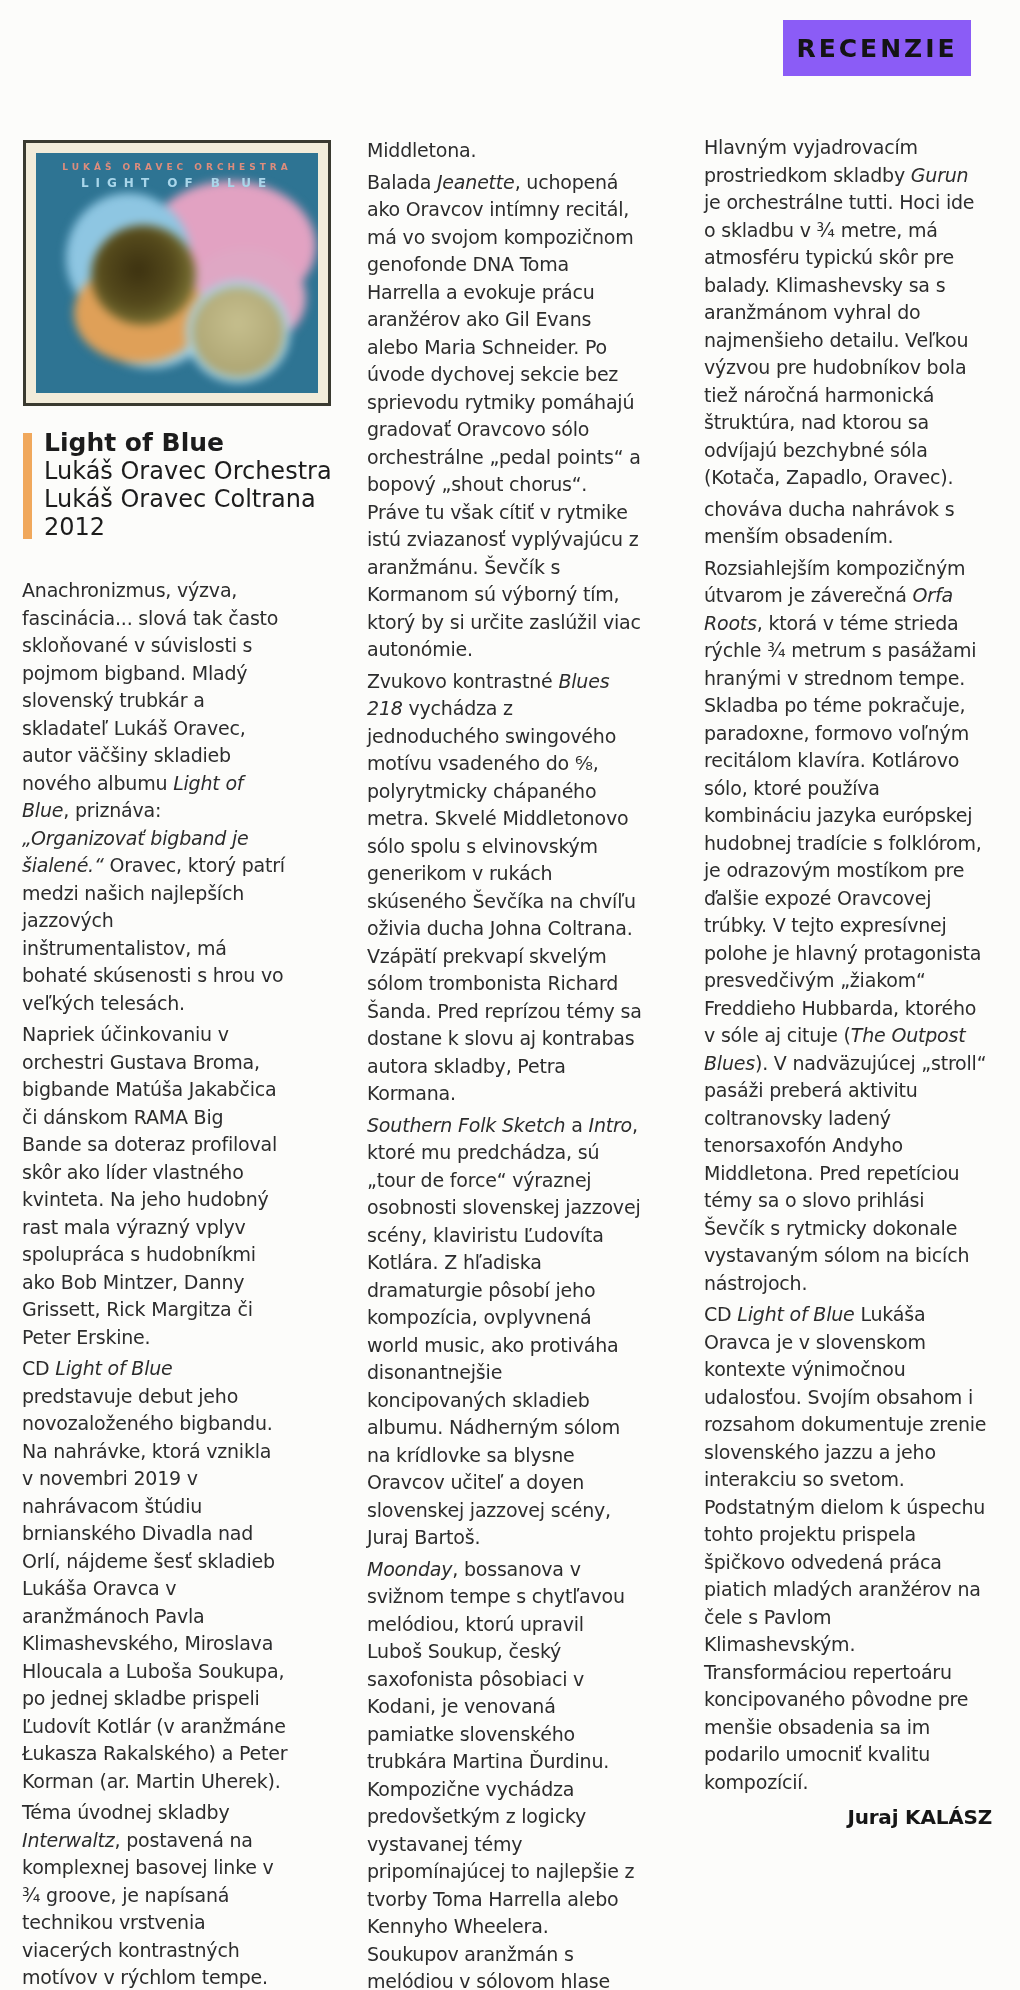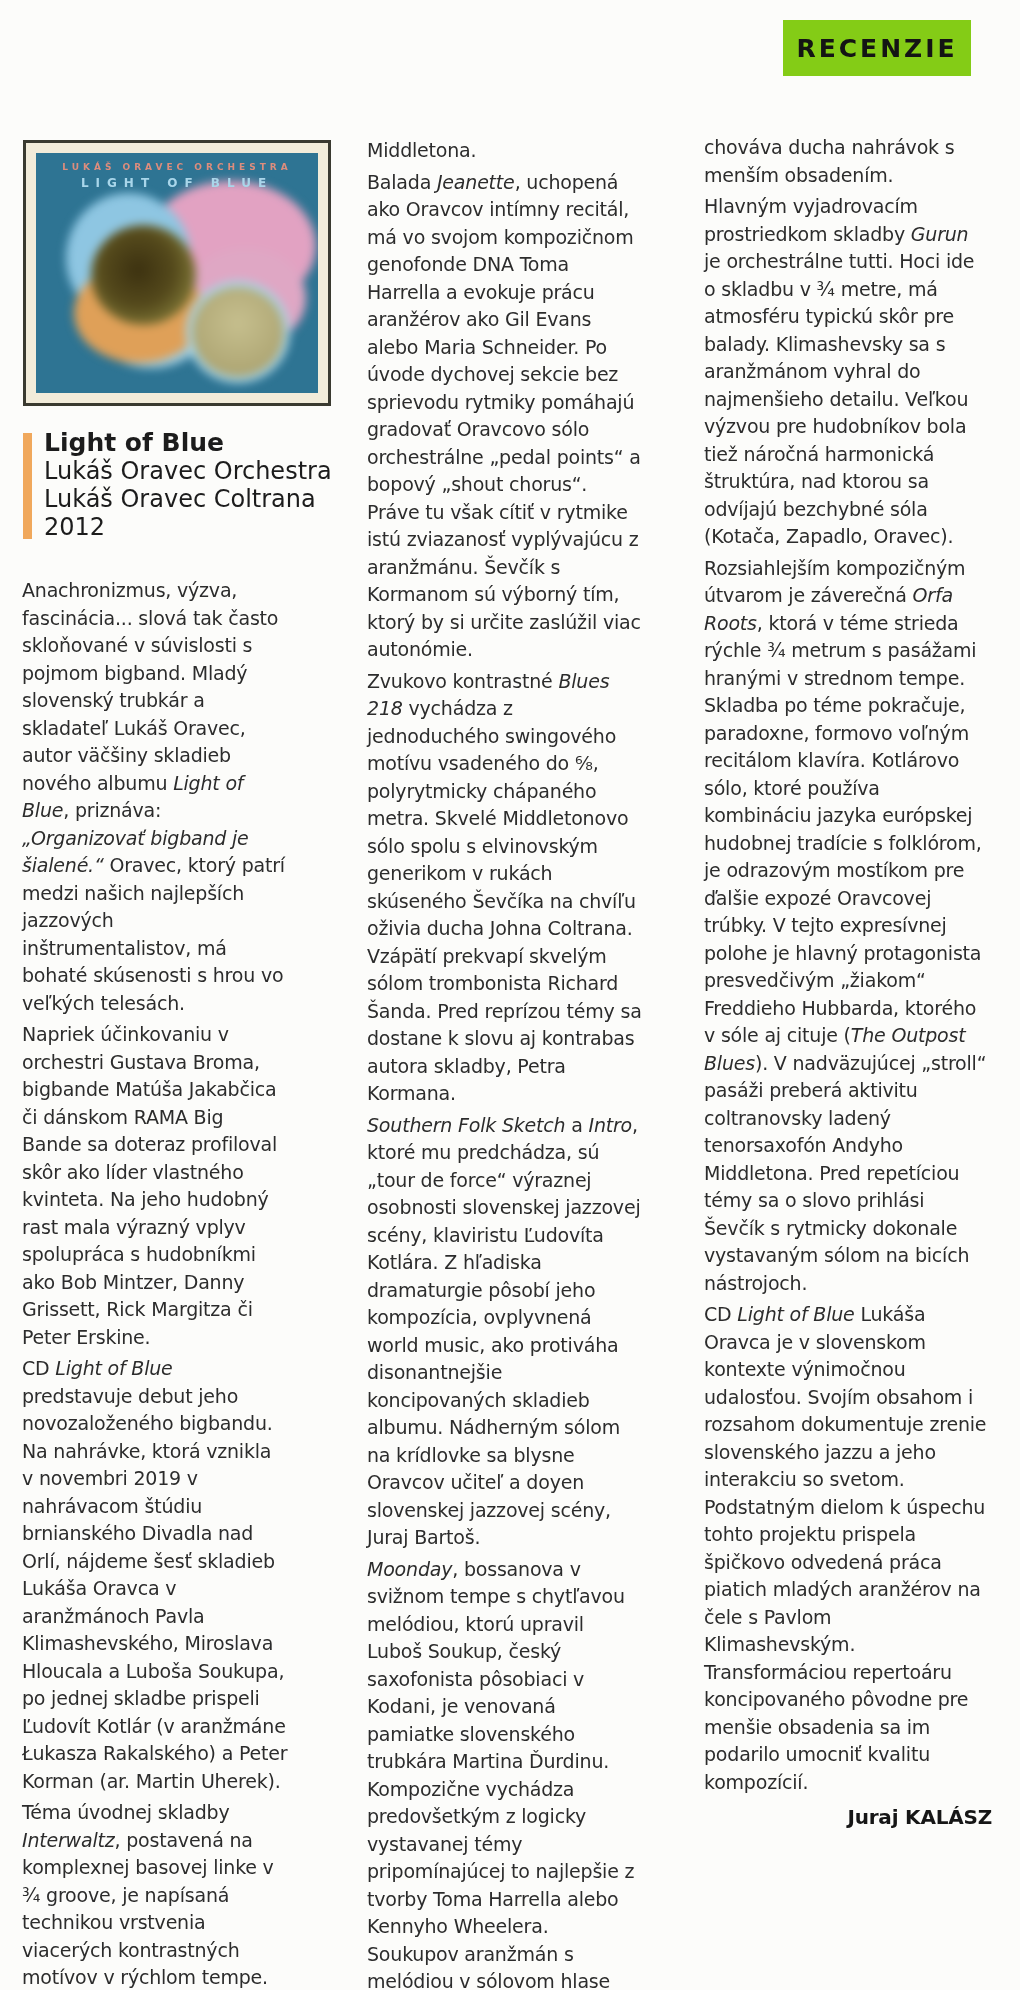--- a/index.html
+++ b/index.html
@@ -6,21 +6,21 @@
   body {
     margin:0; position:relative;
     width:1020px; height:1990px;
     background:#fcfcfa;
     font-family:"DejaVu Sans", sans-serif;
     color:#2c2c2c;
     overflow:hidden;
   }
   .section-label {
     position:absolute; left:783px; top:20px; width:188px; height:56px;
-    background:#84cc16; color:#141414;
+    background:#8b5cf6; color:#141414;
     display:flex; align-items:center; justify-content:center;
     font-weight:bold; font-size:25px; letter-spacing:3px;
   }
   
   .cover {
     position:absolute; left:23px; top:140px; width:308px; height:266px;
     box-sizing:border-box; border:3px solid #3a3a30;
     background:#f2ecda; padding:10px;
   }
   .cover-art { position:relative; width:100%; height:100%; background:#2e7493; overflow:hidden; }
@@ -98,20 +98,20 @@
   </div>
 <div id="col2" class="col">
     <p><span>Middletona.</span></p>
     <p><span>Balada </span><span class="it">Jeanette</span><span>, uchopená ako Oravcov intímny recitál, má vo svojom kompozičnom genofonde DNA Toma Harrella a evokuje prácu aranžérov ako Gil Evans alebo Maria Schneider. Po úvode dychovej sekcie bez sprievodu rytmiky pomáhajú gradovať Oravcovo sólo orchestrálne „pedal points“ a bopový „shout chorus“. Práve tu však cítiť v rytmike istú zviazanosť vyplývajúcu z aranžmánu. Ševčík s Kormanom sú výborný tím, ktorý by si určite zaslúžil viac autonómie.</span></p>
     <p><span>Zvukovo kontrastné </span><span class="it">Blues 218</span><span> vychádza z jednoduchého swingového motívu vsadeného do ⁶⁄₈, polyrytmicky chápaného metra. Skvelé Middletonovo sólo spolu s elvinovským generikom v rukách skúseného Ševčíka na chvíľu oživia ducha Johna Coltrana. Vzápätí prekvapí skvelým sólom trombonista Richard Šanda. Pred reprízou témy sa dostane k slovu aj kontrabas autora skladby, Petra Kormana.</span></p>
     <p><span class="it">Southern Folk Sketch</span><span> a </span><span class="it">Intro</span><span>, ktoré mu predchádza, sú „tour de force“ výraznej osobnosti slovenskej jazzovej scény, klaviristu Ľudovíta Kotlára. Z hľadiska dramaturgie pôsobí jeho kompozícia, ovplyvnená world music, ako protiváha disonantnejšie koncipovaných skladieb albumu. Nádherným sólom na krídlovke sa blysne Oravcov učiteľ a doyen slovenskej jazzovej scény, Juraj Bartoš.</span></p>
     <p><span class="it">Moonday</span><span>, bossanova v svižnom tempe s chytľavou melódiou, ktorú upravil Luboš Soukup, český saxofonista pôsobiaci v Kodani, je venovaná pamiatke slovenského trubkára Martina Ďurdinu. Kompozične vychádza predovšetkým z logicky vystavanej témy pripomínajúcej to najlepšie z tvorby Toma Harrella alebo Kennyho Wheelera. Soukupov aranžmán s melódiou v sólovom hlase krídlovky (Bartoš) pôsobí odľahčene a z hľadiska dramaturgie prichádza v správnom momente.</span></p>
   </div>
 <div id="col3" class="col">
   <div>
+      <p><span>Hlavným vyjadrovacím prostriedkom skladby </span><span class="it">Gurun</span><span> je orchestrálne tutti. Hoci ide o skladbu v ¾ metre, má atmosféru typickú skôr pre balady. Klimashevsky sa s aranžmánom vyhral do najmenšieho detailu. Veľkou výzvou pre hudobníkov bola tiež náročná harmonická štruktúra, nad ktorou sa odvíjajú bezchybné sóla (Kotača, Zapadlo, Oravec).</span></p>
       <p><span>chováva ducha nahrávok s menším obsadením.</span></p>
-      <p><span>Hlavným vyjadrovacím prostriedkom skladby </span><span class="it">Gurun</span><span> je orchestrálne tutti. Hoci ide o skladbu v ¾ metre, má atmosféru typickú skôr pre balady. Klimashevsky sa s aranžmánom vyhral do najmenšieho detailu. Veľkou výzvou pre hudobníkov bola tiež náročná harmonická štruktúra, nad ktorou sa odvíjajú bezchybné sóla (Kotača, Zapadlo, Oravec).</span></p>
       <p><span>Rozsiahlejším kompozičným útvarom je záverečná </span><span class="it">Orfa Roots</span><span>, ktorá v téme strieda rýchle ¾ metrum s pasážami hranými v strednom tempe. Skladba po téme pokračuje, paradoxne, formovo voľným recitálom klavíra. Kotlárovo sólo, ktoré používa kombináciu jazyka európskej hudobnej tradície s folklórom, je odrazovým mostíkom pre ďalšie expozé Oravcovej trúbky. V tejto expresívnej polohe je hlavný protagonista presvedčivým „žiakom“ Freddieho Hubbarda, ktorého v sóle aj cituje (</span><span class="it">The Outpost Blues</span><span>). V nadväzujúcej „stroll“ pasáži preberá aktivitu coltranovsky ladený tenorsaxofón Andyho Middletona. Pred repetíciou témy sa o slovo prihlási Ševčík s rytmicky dokonale vystavaným sólom na bicích nástrojoch.</span></p>
       <p><span>CD </span><span class="it">Light of Blue</span><span> Lukáša Oravca je v slovenskom kontexte výnimočnou udalosťou. Svojím obsahom i rozsahom dokumentuje zrenie slovenského jazzu a jeho interakciu so svetom. Podstatným dielom k úspechu tohto projektu prispela špičkovo odvedená práca piatich mladých aranžérov na čele s Pavlom Klimashevským. Transformáciou repertoáru koncipovaného pôvodne pre menšie obsadenia sa im podarilo umocniť kvalitu kompozícií.</span></p>
     </div>
   <div class="byline">Juraj KALÁSZ</div>
 
 </div>
 
 </body></html>

